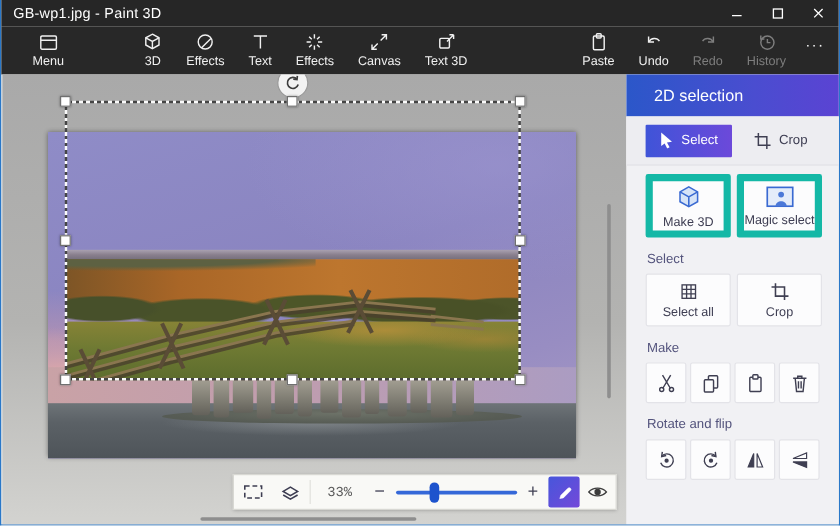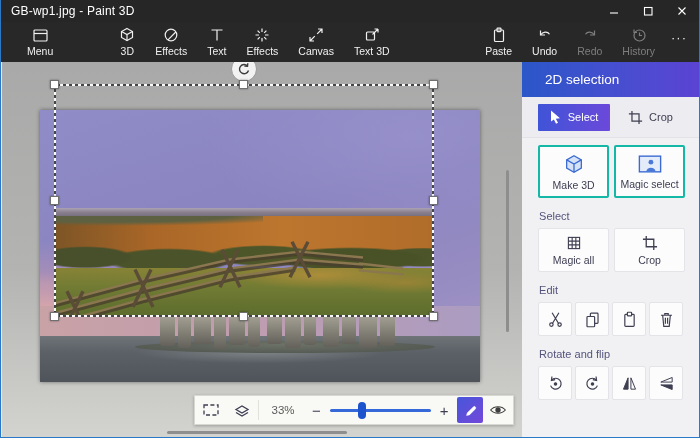--- a/index.html
+++ b/index.html
@@ -26,21 +26,21 @@
   .tb-item.disabled svg { stroke:#7e7e7e; }
   .tb-menu { padding-left:26px; margin-right:46px; }
   .tb-right { margin-left:auto; display:flex; align-items:center; }
   .tb-more { color:#f0f0f0; font-size:13px; letter-spacing:1px; padding:0 12px 10px 6px; }
 
   
   .content { position:absolute; left:1px; top:62px; width:698px; height:375px; display:flex; }
 
   
   .canvas-area { position:relative; width:532px; height:375px; overflow:hidden;
-                 background:linear-gradient(180deg,#a9a9a9 0%,#b3b3b1 55%,#d3d3d0 100%); }
+                 background:linear-gradient(180deg,#a9a9a9 0%,#b3b3b1 55%,#d3d3d0 100%);font-family:Liberation Mono, monospace; }
 
   .photo { position:absolute; left:38px; top:48px; width:440px; height:272px;
            box-shadow:0 0 4px rgba(0,0,0,.45); overflow:hidden;
            background:
              radial-gradient(ellipse 130px 55px at 2% 74%, rgba(226,170,168,.95), rgba(226,170,168,0) 70%),
              radial-gradient(ellipse 220px 60px at 0% 64%, rgba(205,155,170,.55), rgba(205,155,170,0) 70%),
              radial-gradient(ellipse 300px 140px at 85% 10%, rgba(160,152,210,.5), rgba(160,152,210,0) 70%),
              linear-gradient(163deg,#8f8cc7 0%,#8a84c0 45%,#988dc2 75%,#a99bc6 100%); }
   .horizon { position:absolute; left:0; top:196px; width:100%; height:36px;
              background:linear-gradient(90deg,#c9a2a6 0%,#c09dae 45%,#ab9cc2 100%); }
@@ -127,21 +127,21 @@
   
   .panel { position:relative; width:182px; height:375px; background:#f1f1f4; }
   .panel-header { height:35px; background:linear-gradient(90deg,#2b57c9 0%,#4a4dd0 60%,#5b43d3 100%);
                   color:#fff; font-size:13.5px; display:flex; align-items:center; padding-left:23px; }
   .tabs { height:41px; background:#ededf1; border-bottom:1px solid #e2e2e7; display:flex; align-items:center; padding-left:16px; }
   .tab-select { width:72px; height:27px; border-radius:1px; display:flex; align-items:center; justify-content:center; gap:6px;
                 background:linear-gradient(90deg,#3f54d8 0%,#6c49da 100%); color:#fff; font-size:11px; }
   .tab-crop { margin-left:18px; display:flex; align-items:center; gap:6px; color:#3d3d52; font-size:11px; }
   .tab-crop svg, .sm-card svg, .sq-btn svg { stroke:#3f3f52; fill:none; stroke-width:1.4; }
   .cards { display:flex; gap:5px; padding:7px 0 0 16px; }
-  .card { width:71px; height:53px; background:#fcfcfd; border:2px solid #14b8a6; border-radius:2px;
+  .card { width:71px; height:53px; background:#fcfcfd; border:6px solid #14b8a6; border-radius:2px;
           display:flex; flex-direction:column; align-items:center; justify-content:center; gap:4px;
           font-size:10.5px; color:#3d3d52; }
   .sm-card { width:71px; height:44px; background:#fcfcfd; border:1px solid #e3e3e8; border-radius:2px;
              display:flex; flex-direction:column; align-items:center; justify-content:center; gap:3px;
              font-size:10.5px; color:#3d3d52; }
   .sec-label { font-size:11px; color:#53537c; padding:12px 0 6px 17px; }
   .btn-row { display:flex; gap:3px; padding-left:16px; }
   .sq-btn { width:34px; height:34px; background:#fcfcfd; border:1px solid #e3e3e8; border-radius:2px;
             display:flex; align-items:center; justify-content:center; }
   .flip-v-rot { transform:rotate(-90deg); }
@@ -397,31 +397,31 @@
         </div>
       </div>
 
       <div class="sec-label">Select</div>
       <div class="cards" style="padding-top:0;">
         <div class="sm-card">
           <svg width="16" height="16" viewBox="0 0 20 20">
               <rect x="3" y="3" width="14" height="14"></rect>
               <path d="M7.7 3 V17 M12.3 3 V17 M3 7.7 H17 M3 12.3 H17"></path>
             </svg>
-          <span>Magic all</span>
+          <span>Select all</span>
         </div>
         <div class="sm-card">
           <svg width="16" height="16" viewBox="0 0 17 17">
               <path d="M4.5 1 V12.5 H16 M1 4.5 H12.5 V16"></path>
             </svg>
           <span>Crop</span>
         </div>
       </div>
 
-      <div class="sec-label">Edit</div>
+      <div class="sec-label">Make</div>
       <div class="btn-row">
         <div class="sq-btn">
           <svg width="17" height="17" viewBox="0 0 20 20">
               <path d="M6 2 L13.8 15 M14 2 L6.2 15"></path>
               <circle cx="5.2" cy="16" r="2"></circle>
               <circle cx="14.8" cy="16" r="2"></circle>
             </svg>
         </div>
         <div class="sq-btn">
           <svg width="17" height="17" viewBox="0 0 20 20">

